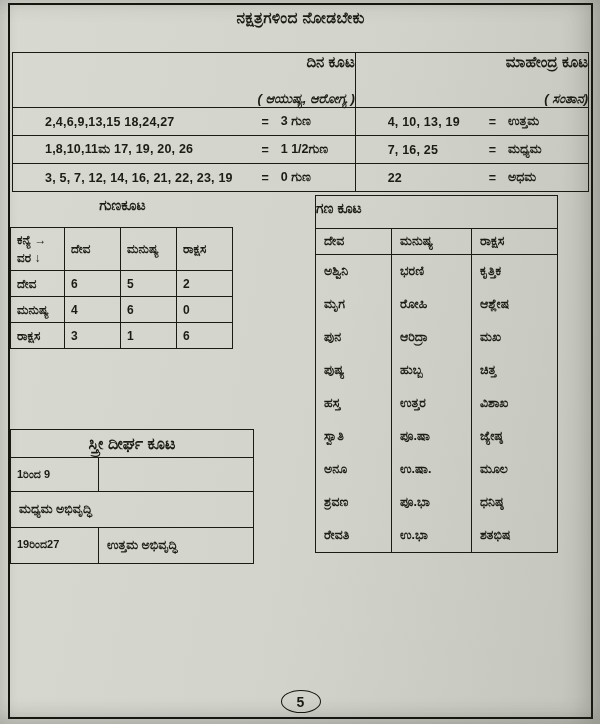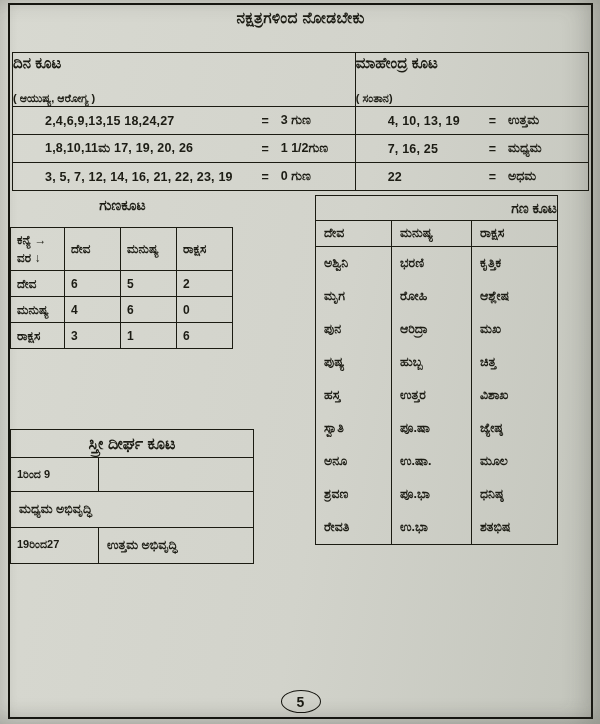--- a/index.html
+++ b/index.html
@@ -27,23 +27,23 @@
     position:absolute; top:4px; left:0; width:100%;
     text-align:center; font-size:15.5px; font-weight:bold; letter-spacing:.3px;
   }
 
   
   .top-table {
     position:absolute; top:47px; left:2px; right:2px;
     border-collapse:collapse; table-layout:fixed; width:calc(100% - 4px);
   }
   .top-table th, .top-table td { border:1.6px solid #1b1b12; }
-  .top-table th { height:54px; vertical-align:middle; text-align:left; }
+  .top-table th { height:54px; vertical-align:middle; text-align:right; }
   .h-title { font-size:15px; font-weight:bold; }
-  .h-sub   { font-size:11px; font-weight:bold; margin-top:20px; }
+  .h-sub   { font-size:13px; font-weight:bold; margin-top:20px;font-style:italic; }
   .top-table td { height:28px;padding-left:24px; }
   .numrow { display:flex; align-items:center; padding:0 8px; font-size:12.5px; font-weight:bold; }
   .nums { flex:1; letter-spacing:.2px; white-space:nowrap; overflow:hidden; }
   .eq { padding:0 6px; }
   .val-l { width:72px; padding-left:6px; white-space:nowrap; }
   .val-r { width:78px; padding-left:6px; white-space:nowrap; }
 
   
   .guna-title {
     position:absolute; top:192px; left:0; width:225px;
@@ -62,22 +62,22 @@
   .corner { font-size:10px; line-height:1.5; font-weight:bold; }
   .corner span { display:block; }
   .guna-table td { font-weight:bold; }
 
   
   .gana {
     position:absolute; top:190px; left:305px; width:243px;
     border:1.7px solid #1b1b12; background:transparent;
   }
   .gana-title {
-    text-align:right; font-weight:bold; font-size:14px;
-    padding:4px 0 3px; border-bottom:1.5px solid #1b1b12;
+    text-align:left; font-weight:bold; font-size:14px;
+    padding:4px 0 11px; border-bottom:1.5px solid #1b1b12;
   }
   .gana-grid { display:grid; grid-template-columns:75px 80px 1fr; }
   .gana-grid .cell {
     display:flex; align-items:center; padding:0 8px;
     font-size:12.5px; font-weight:bold; height:33px; white-space:nowrap; overflow:hidden;
   }
   .gana-grid .c2, .gana-grid .c3 { border-left:1.5px solid #1b1b12; }
   .gana-grid .hdr { height:26px; border-bottom:1.5px solid #1b1b12; }
 
   

